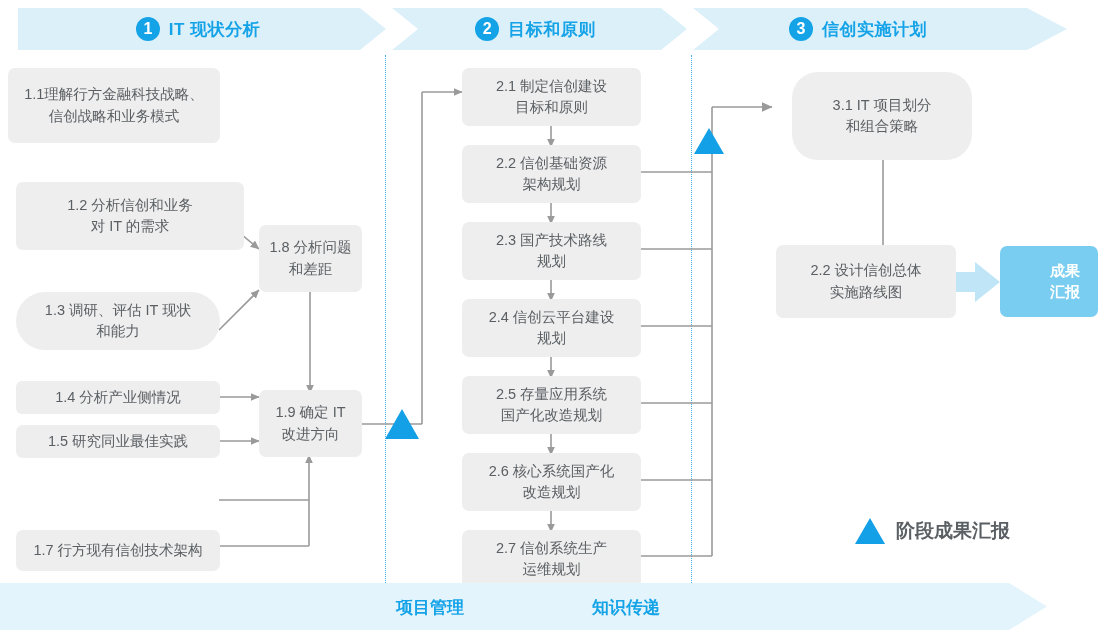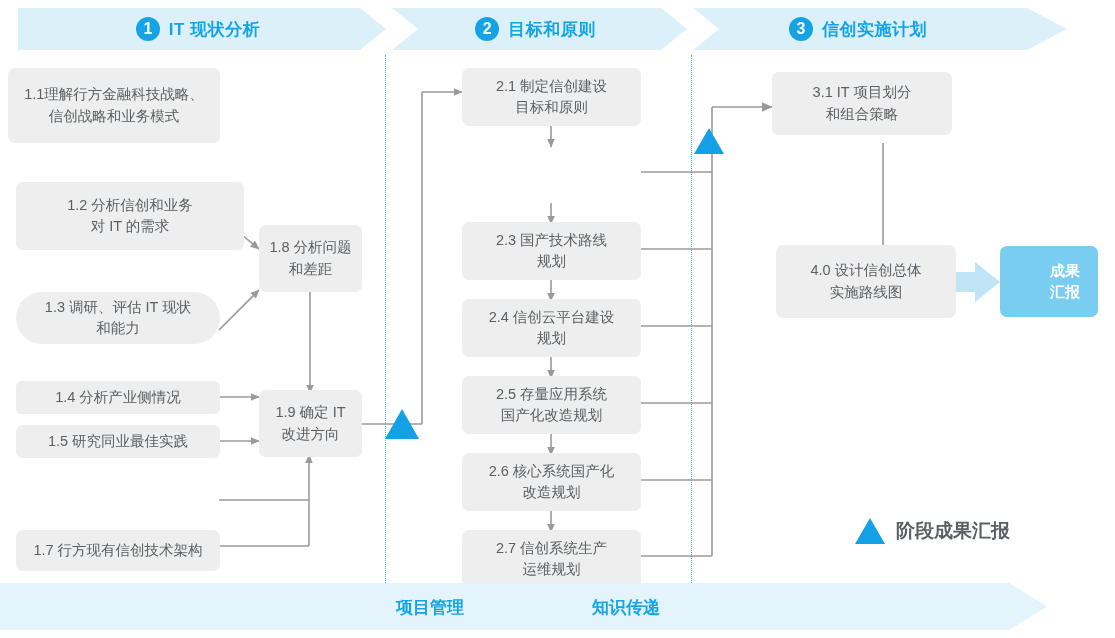--- a/index.html
+++ b/index.html
@@ -181,47 +181,49 @@
 
     <g>
       <path d="M944,272 L975,272 L975,262 L1000,282 L975,302 L975,292 L944,292 z" fill="#bfe5f7"></path>
     </g>
   </svg>
 
   <div class="box" style="left:8px; top:68px; width:212px; height:75px;">1.1理解行方金融科技战略、
 信创战略和业务模式</div>
   <div class="box" style="left:16px; top:182px; width:228px; height:68px;">1.2 分析信创和业务
 对 IT 的需求</div>
-  <div class="box" style="left:16px; top:292px; width:204px; height:52px;border-radius:30px;">1.3 调研、评估 IT 现状
+  <div class="box" style="left:16px; top:292px; width:204px; height:58px;border-radius:30px;">1.3 调研、评估 IT 现状
 和能力</div>
   <div class="box slim" style="left:16px; top:381px; width:204px; height:33px;border-radius:6px;">1.4 分析产业侧情况</div>
   <div class="box slim" style="left:16px; top:425px; width:204px; height:33px;">1.5 研究同业最佳实践</div>
   <div class="box slim" style="left:16px; top:530px; width:204px; height:41px;">1.7 行方现有信创技术架构</div>
 
   <div class="box" style="left:259px; top:225px; width:103px; height:67px;">1.8 分析问题
 和差距</div>
   <div class="box" style="left:259px; top:390px; width:103px; height:67px;">1.9 确定 IT
 改进方向</div>
 
   <div class="box" style="left:462px; top:68px; width:179px; height:58px;">2.1 制定信创建设
 目标和原则</div>
+  <div class="box" style="left:462px; top:145px; width:179px; height:58px;">2.2 信创基础资源
+架构规划</div>
   <div class="box" style="left:462px; top:222px; width:179px; height:58px;">2.3 国产技术路线
 规划</div>
   <div class="box" style="left:462px; top:299px; width:179px; height:58px;">2.4 信创云平台建设
 规划</div>
   <div class="box" style="left:462px; top:376px; width:179px; height:58px;">2.5 存量应用系统
 国产化改造规划</div>
   <div class="box" style="left:462px; top:453px; width:179px; height:58px;">2.6 核心系统国产化
 改造规划</div>
   <div class="box" style="left:462px; top:530px; width:179px; height:58px;">2.7 信创系统生产
 运维规划</div>
 
-  <div class="box" style="left:772px; top:72px; width:180px; height:63px;">3.1 IT 项目划分
+  <div class="box" style="left:792px; top:72px; width:180px; height:88px;border-radius:26px;">3.1 IT 项目划分
 和组合策略</div>
-  <div class="box" style="left:776px; top:245px; width:180px; height:73px;">4.0 设计信创总体
+  <div class="box" style="left:776px; top:245px; width:180px; height:73px;">2.2 设计信创总体
 实施路线图</div>
 
   <div class="result-box" style="left:1000px; top:246px; width:98px; height:71px;">成果
 汇报</div>
 
   <div class="tri" style="left:385px; top:409px;"></div>
   <div class="tri small" style="left:694px; top:128px;"></div>
 
   <div class="legend" style="left:855px; top:518px;">
     <div class="tri small" style="position:relative; left:0; top:0;"></div>

